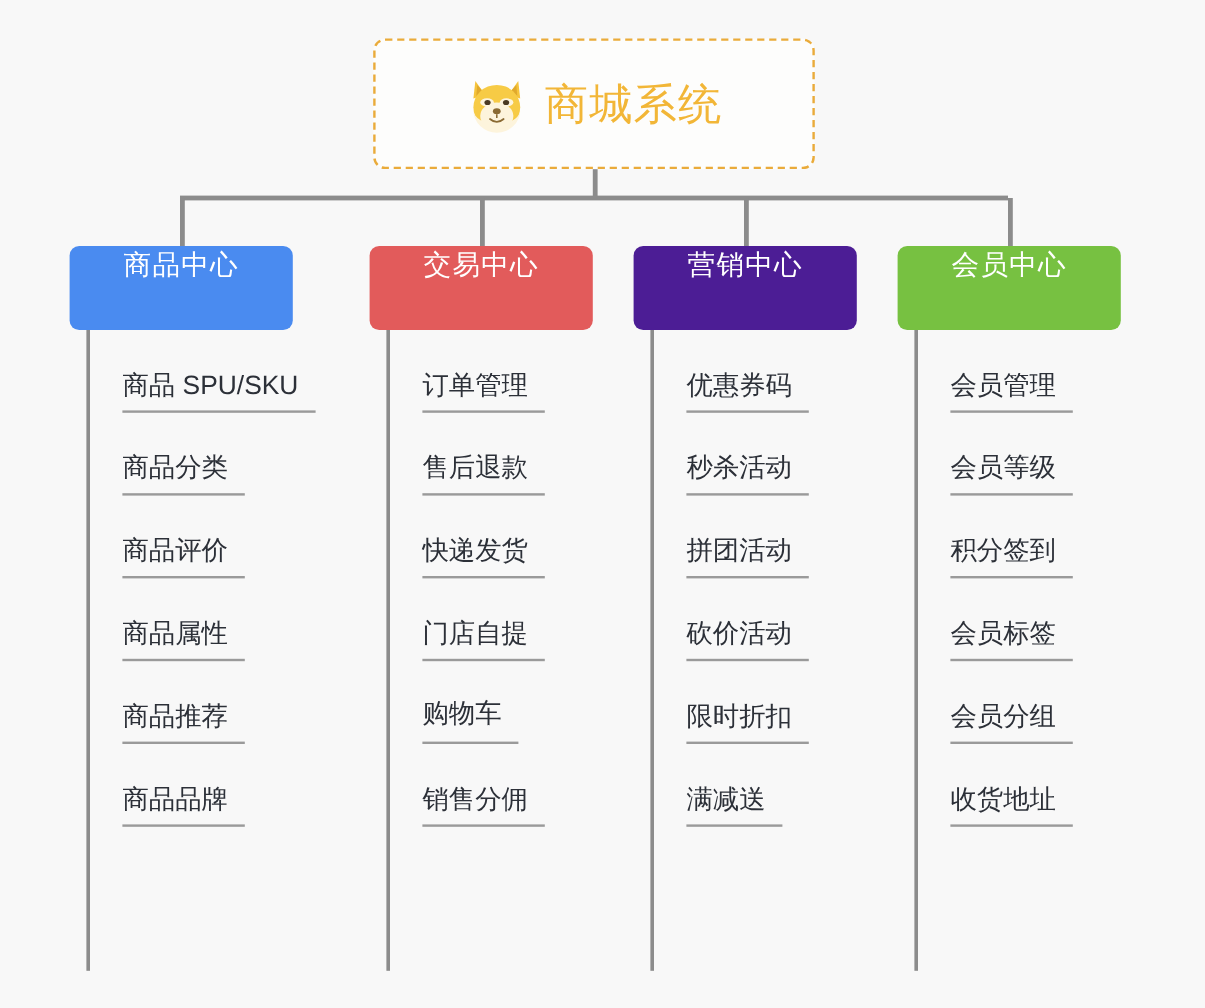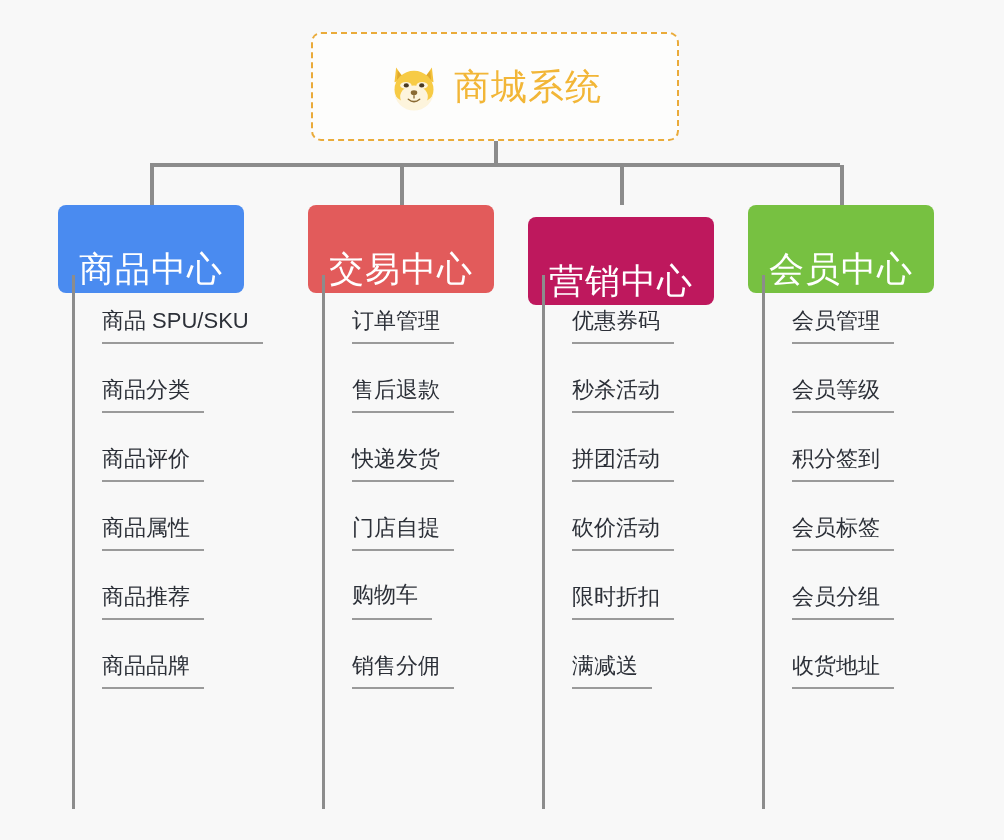--- a/index.html
+++ b/index.html
@@ -83,28 +83,28 @@
     top: 0;
     width: 4px;
     height: 40px;
     background: #8c8c8c;
   }
   .branch-head {
     position: absolute;
     left: 0;
     top: 40px;
     width: 186px;
-    height: 88px;
+    height: 70px;
     box-sizing: border-box;
     border-radius: 8px;
     display: flex;
-    align-items: flex-end;
+    align-items: flex-start;
     justify-content: center;
     color: #ffffff;
-    font-size: 35px;
+    font-size: 23px;
     letter-spacing: 1px;
   }
   .branch-spine {
     position: absolute;
     left: 14px;
     top: 110px;
     width: 3px;
     background: #8c8c8c;
   }
   .branch-items {
@@ -218,21 +218,21 @@
           <span class="leaf-label" style="color: rgb(44, 48, 56); border-bottom-color: rgb(154, 154, 154); font-family: Liberation Mono, monospace;">购物车</span>
         </div>
       <div class="leaf">
           <span class="leaf-label" style="color: rgb(44, 48, 56); border-bottom-color: rgb(154, 154, 154);">销售分佣</span>
         </div>
     </div>
   </div>
 
   <div class="branch" id="branch-2">
     <div class="branch-drop" style="background: rgb(140, 140, 140);"></div>
-    <div class="branch-head" style="background: #be185d; margin-top: 12px;">
+    <div class="branch-head" style="background: #4c1d95;">
       <span>营销中心</span>
     </div>
     <div class="branch-spine" style="height: 534px; background: rgb(140, 140, 140);"></div>
     <div class="branch-items">
       <div class="leaf">
           <span class="leaf-label" style="color: rgb(44, 48, 56); border-bottom-color: rgb(154, 154, 154);">优惠券码</span>
         </div>
       <div class="leaf">
           <span class="leaf-label" style="color: rgb(44, 48, 56); border-bottom-color: rgb(154, 154, 154); margin-top: 24px;">秒杀活动</span>
         </div>

